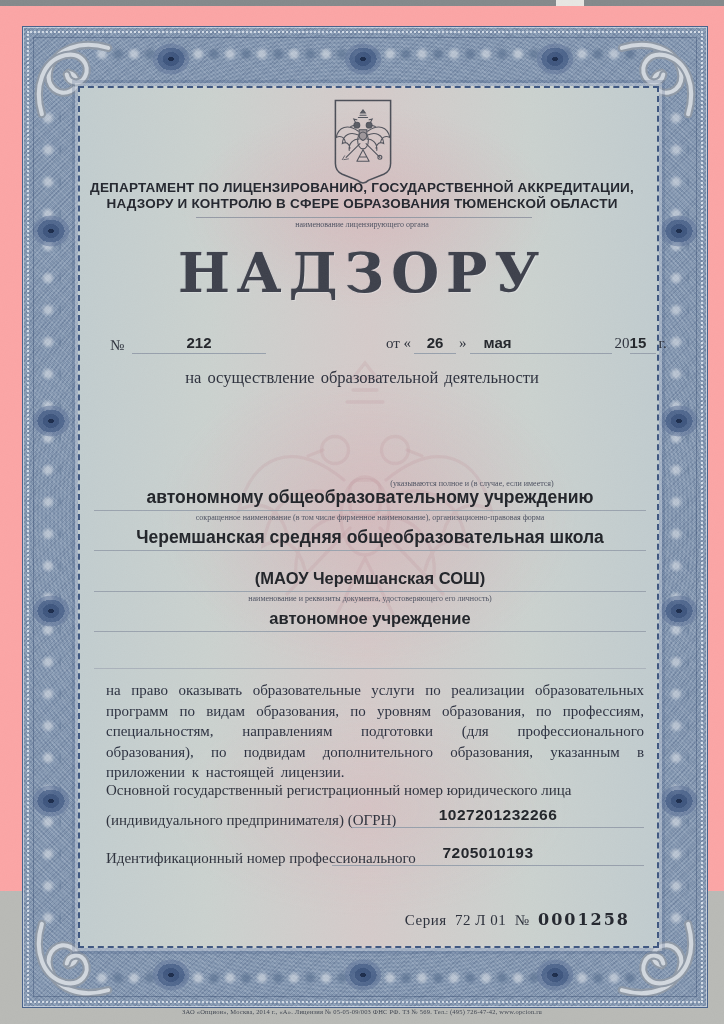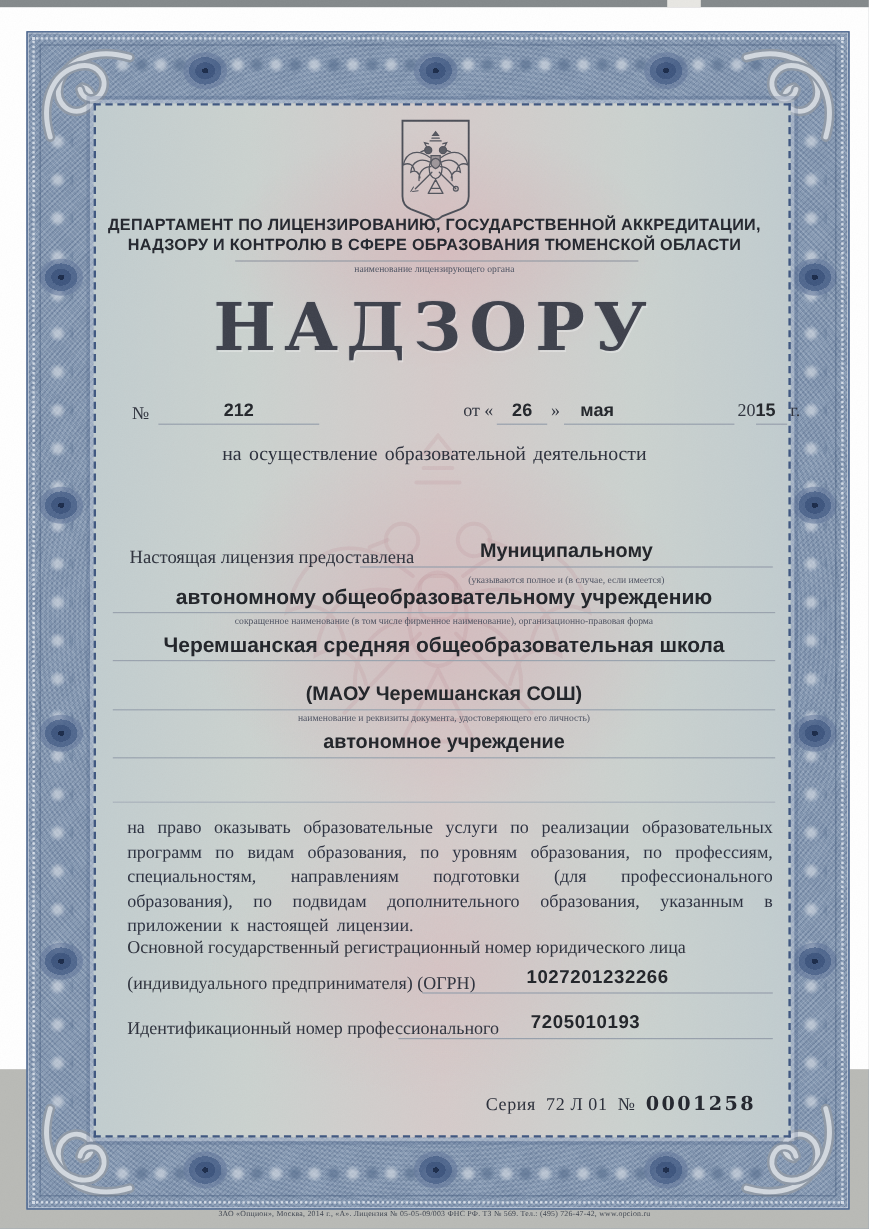--- a/index.html
+++ b/index.html
@@ -1,21 +1,21 @@
 <!DOCTYPE html>
 <html lang="ru"><head>
 <meta charset="utf-8">
 <style>
   html,body{margin:0;padding:0;}
   body{
     width:724px;height:1024px;overflow:hidden;
     background:#b9bab6;
     font-family:"Liberation Serif", serif;
   }
-  .page{position:absolute;left:0;top:0;width:724px;height:891px;background:#ffffff;}
+  .page{position:absolute;left:0;top:0;width:724px;height:891px;background:#fca5a5;}
   .scanner-strip{position:absolute;left:0;top:0;width:724px;height:6px;background:#84898b;}
   .scanner-strip-gap{position:absolute;left:556px;top:0;width:28px;height:6px;background:#e8e7e3;}
 
   
   .border-band{
     position:absolute;left:22px;top:26px;width:684px;height:980px;
     background:
       repeating-linear-gradient(45deg, rgba(238,242,248,.12) 0 1px, rgba(0,0,0,0) 1px 3px),
       repeating-linear-gradient(-45deg, rgba(26,46,86,.14) 0 1px, rgba(0,0,0,0) 1px 3px),
       repeating-radial-gradient(circle at 50% 50%, rgba(255,255,255,.05) 0 2px, rgba(40,62,100,.07) 2px 4px),
@@ -243,24 +243,20 @@
       <span class="date-plain">»</span>
       <span class="date-fill date-month">мая</span>
       <span class="date-plain" style="padding-right:0;">20</span>
       <span class="date-fill date-year">15</span>
       <span class="date-plain">г.</span>
     </span>
   </div>
 
   <div class="t subtitle">на осуществление образовательной деятельности</div>
 
-  <div class="t serif granted-label">Настоящая лицензия предоставлена</div>
-  <div class="t grantee1-box">
-    <span class="bold-fill" style="font-size:16.5px;">Муниципальному</span>
-  </div>
   <div class="caption" style="left:300px;top:479px;width:344px;">(указываются полное и (в случае, если имеется)</div>
 
   <div class="center-field" style="top:487px;">
     <span class="bold-fill" style="font-size:17.5px;">автономному общеобразовательному учреждению</span>
   </div>
   <div class="field-line" style="top:510px;"></div>
   <div class="caption" style="left:94px;top:513px;width:552px;">сокращенное наименование (в том числе фирменное наименование), организационно-правовая форма</div>
 
   <div class="center-field" style="top:527px;">
     <span class="bold-fill" style="font-size:17.5px;">Черемшанская средняя общеобразовательная школа</span>

